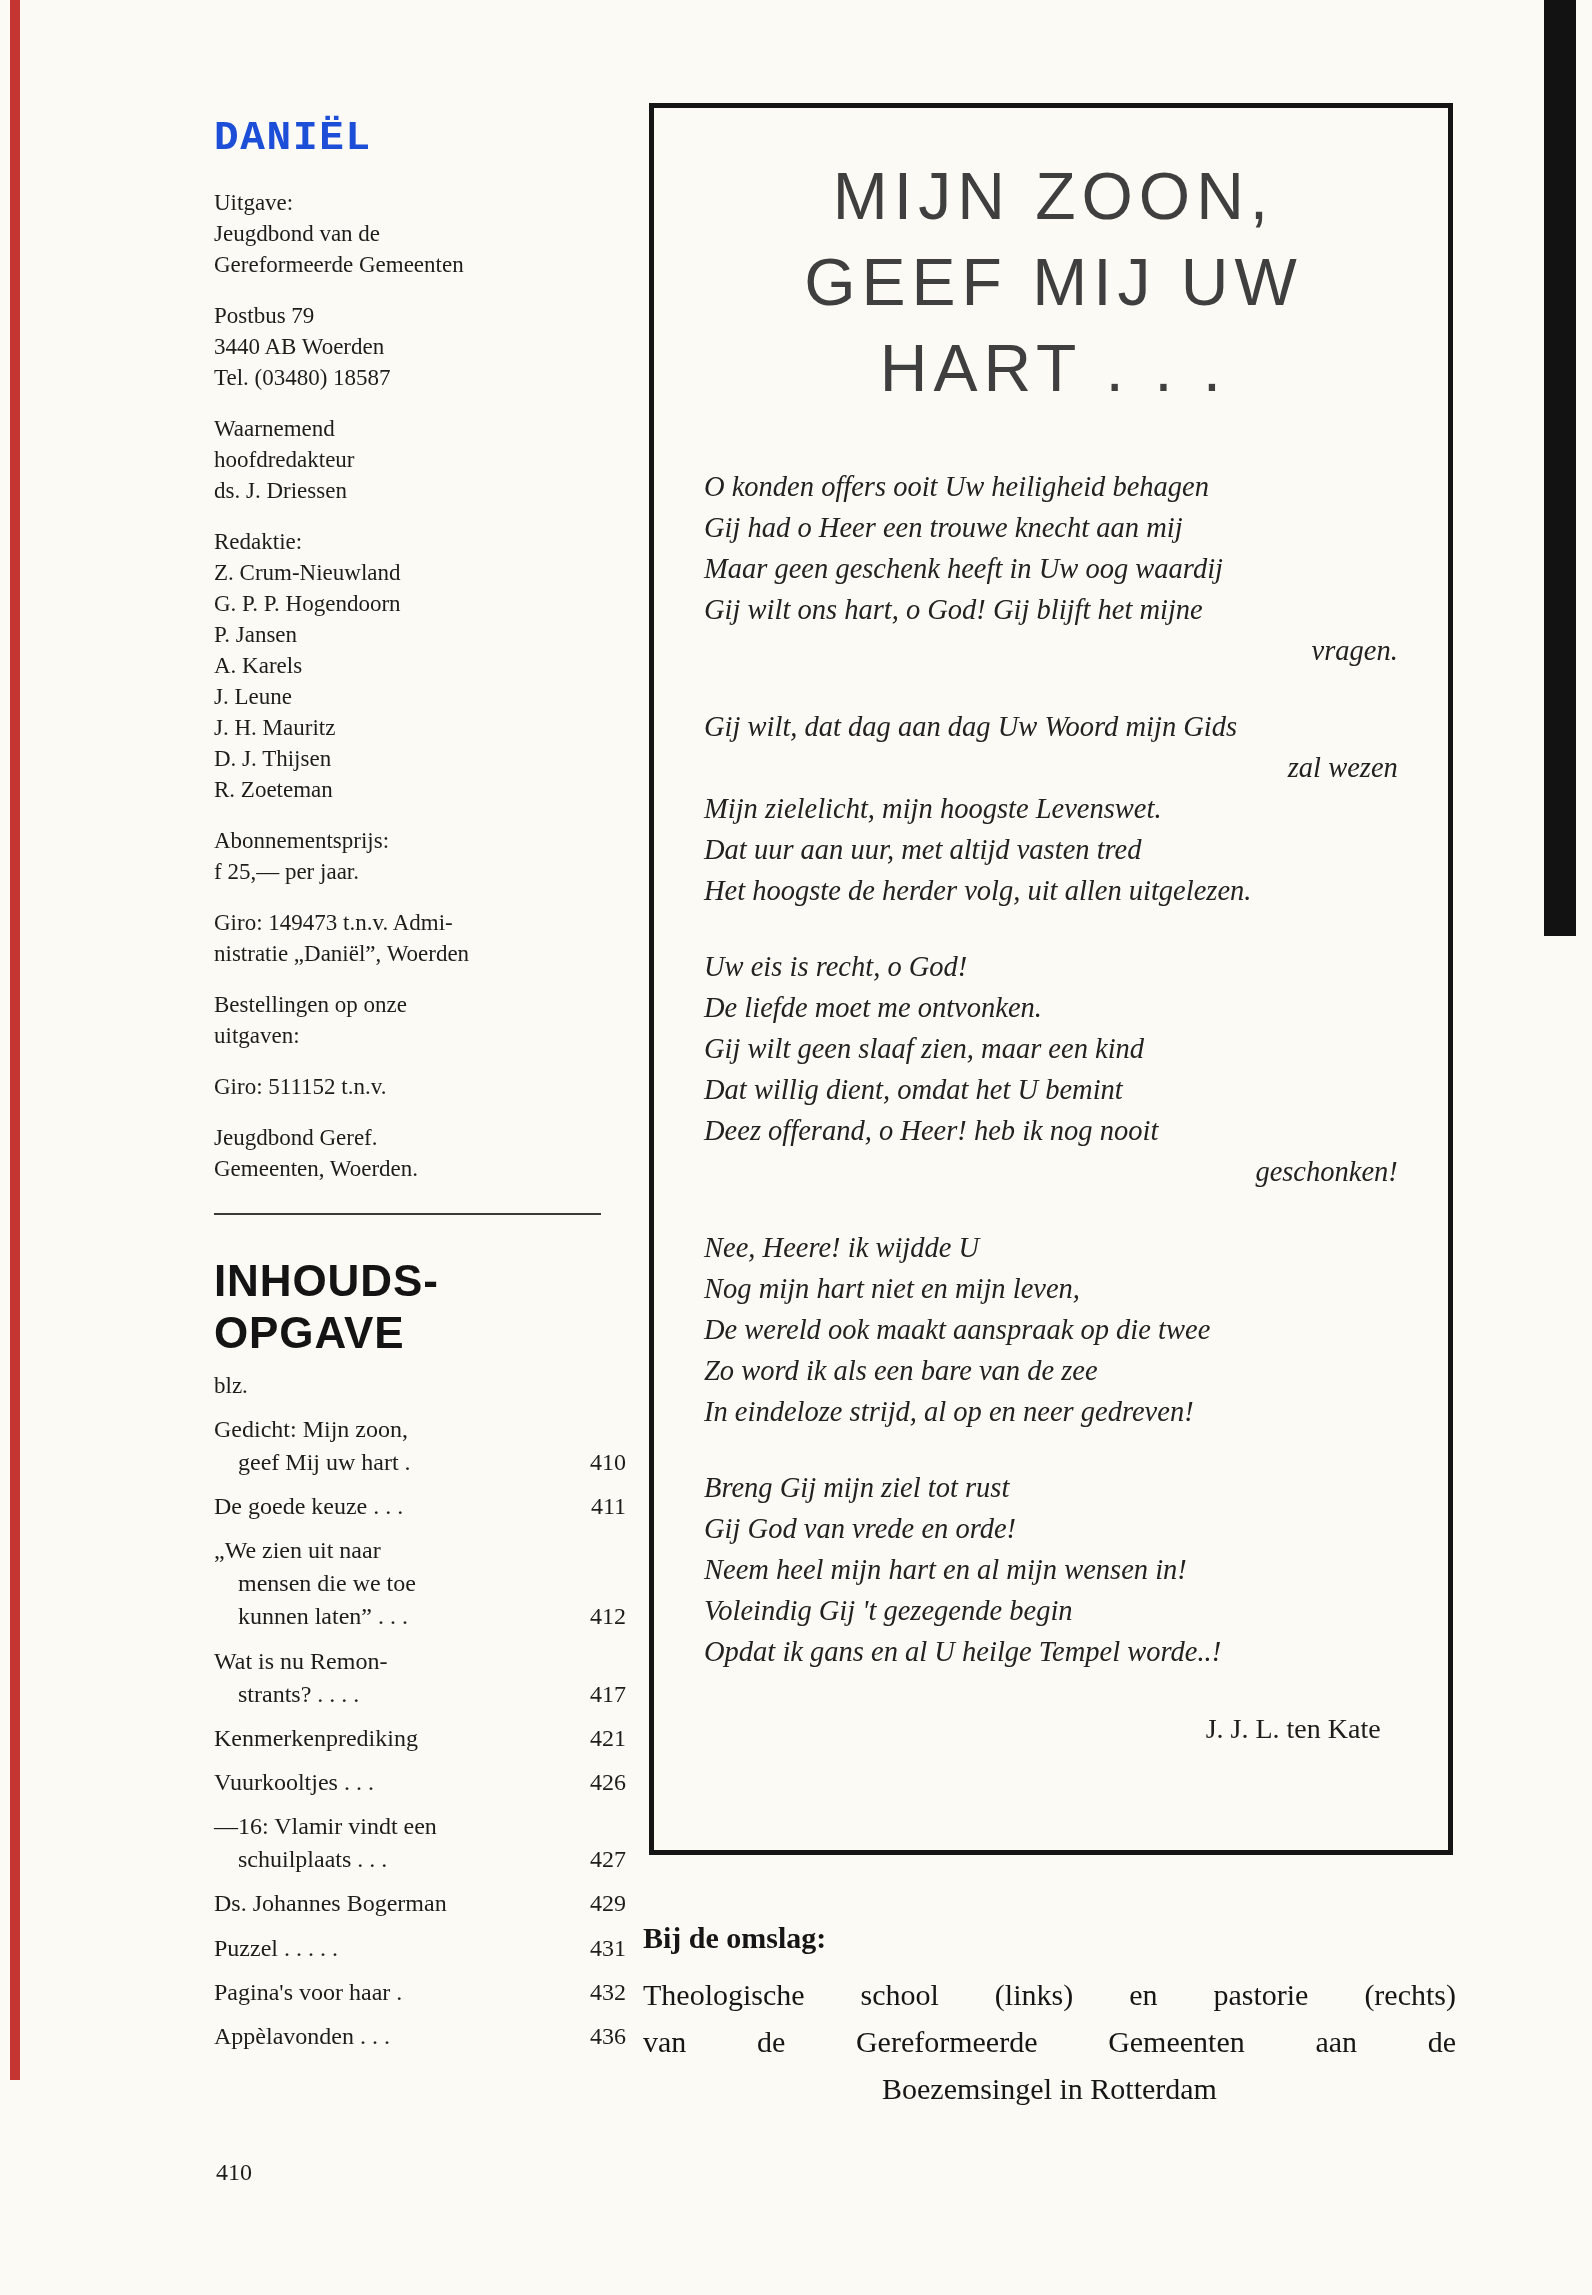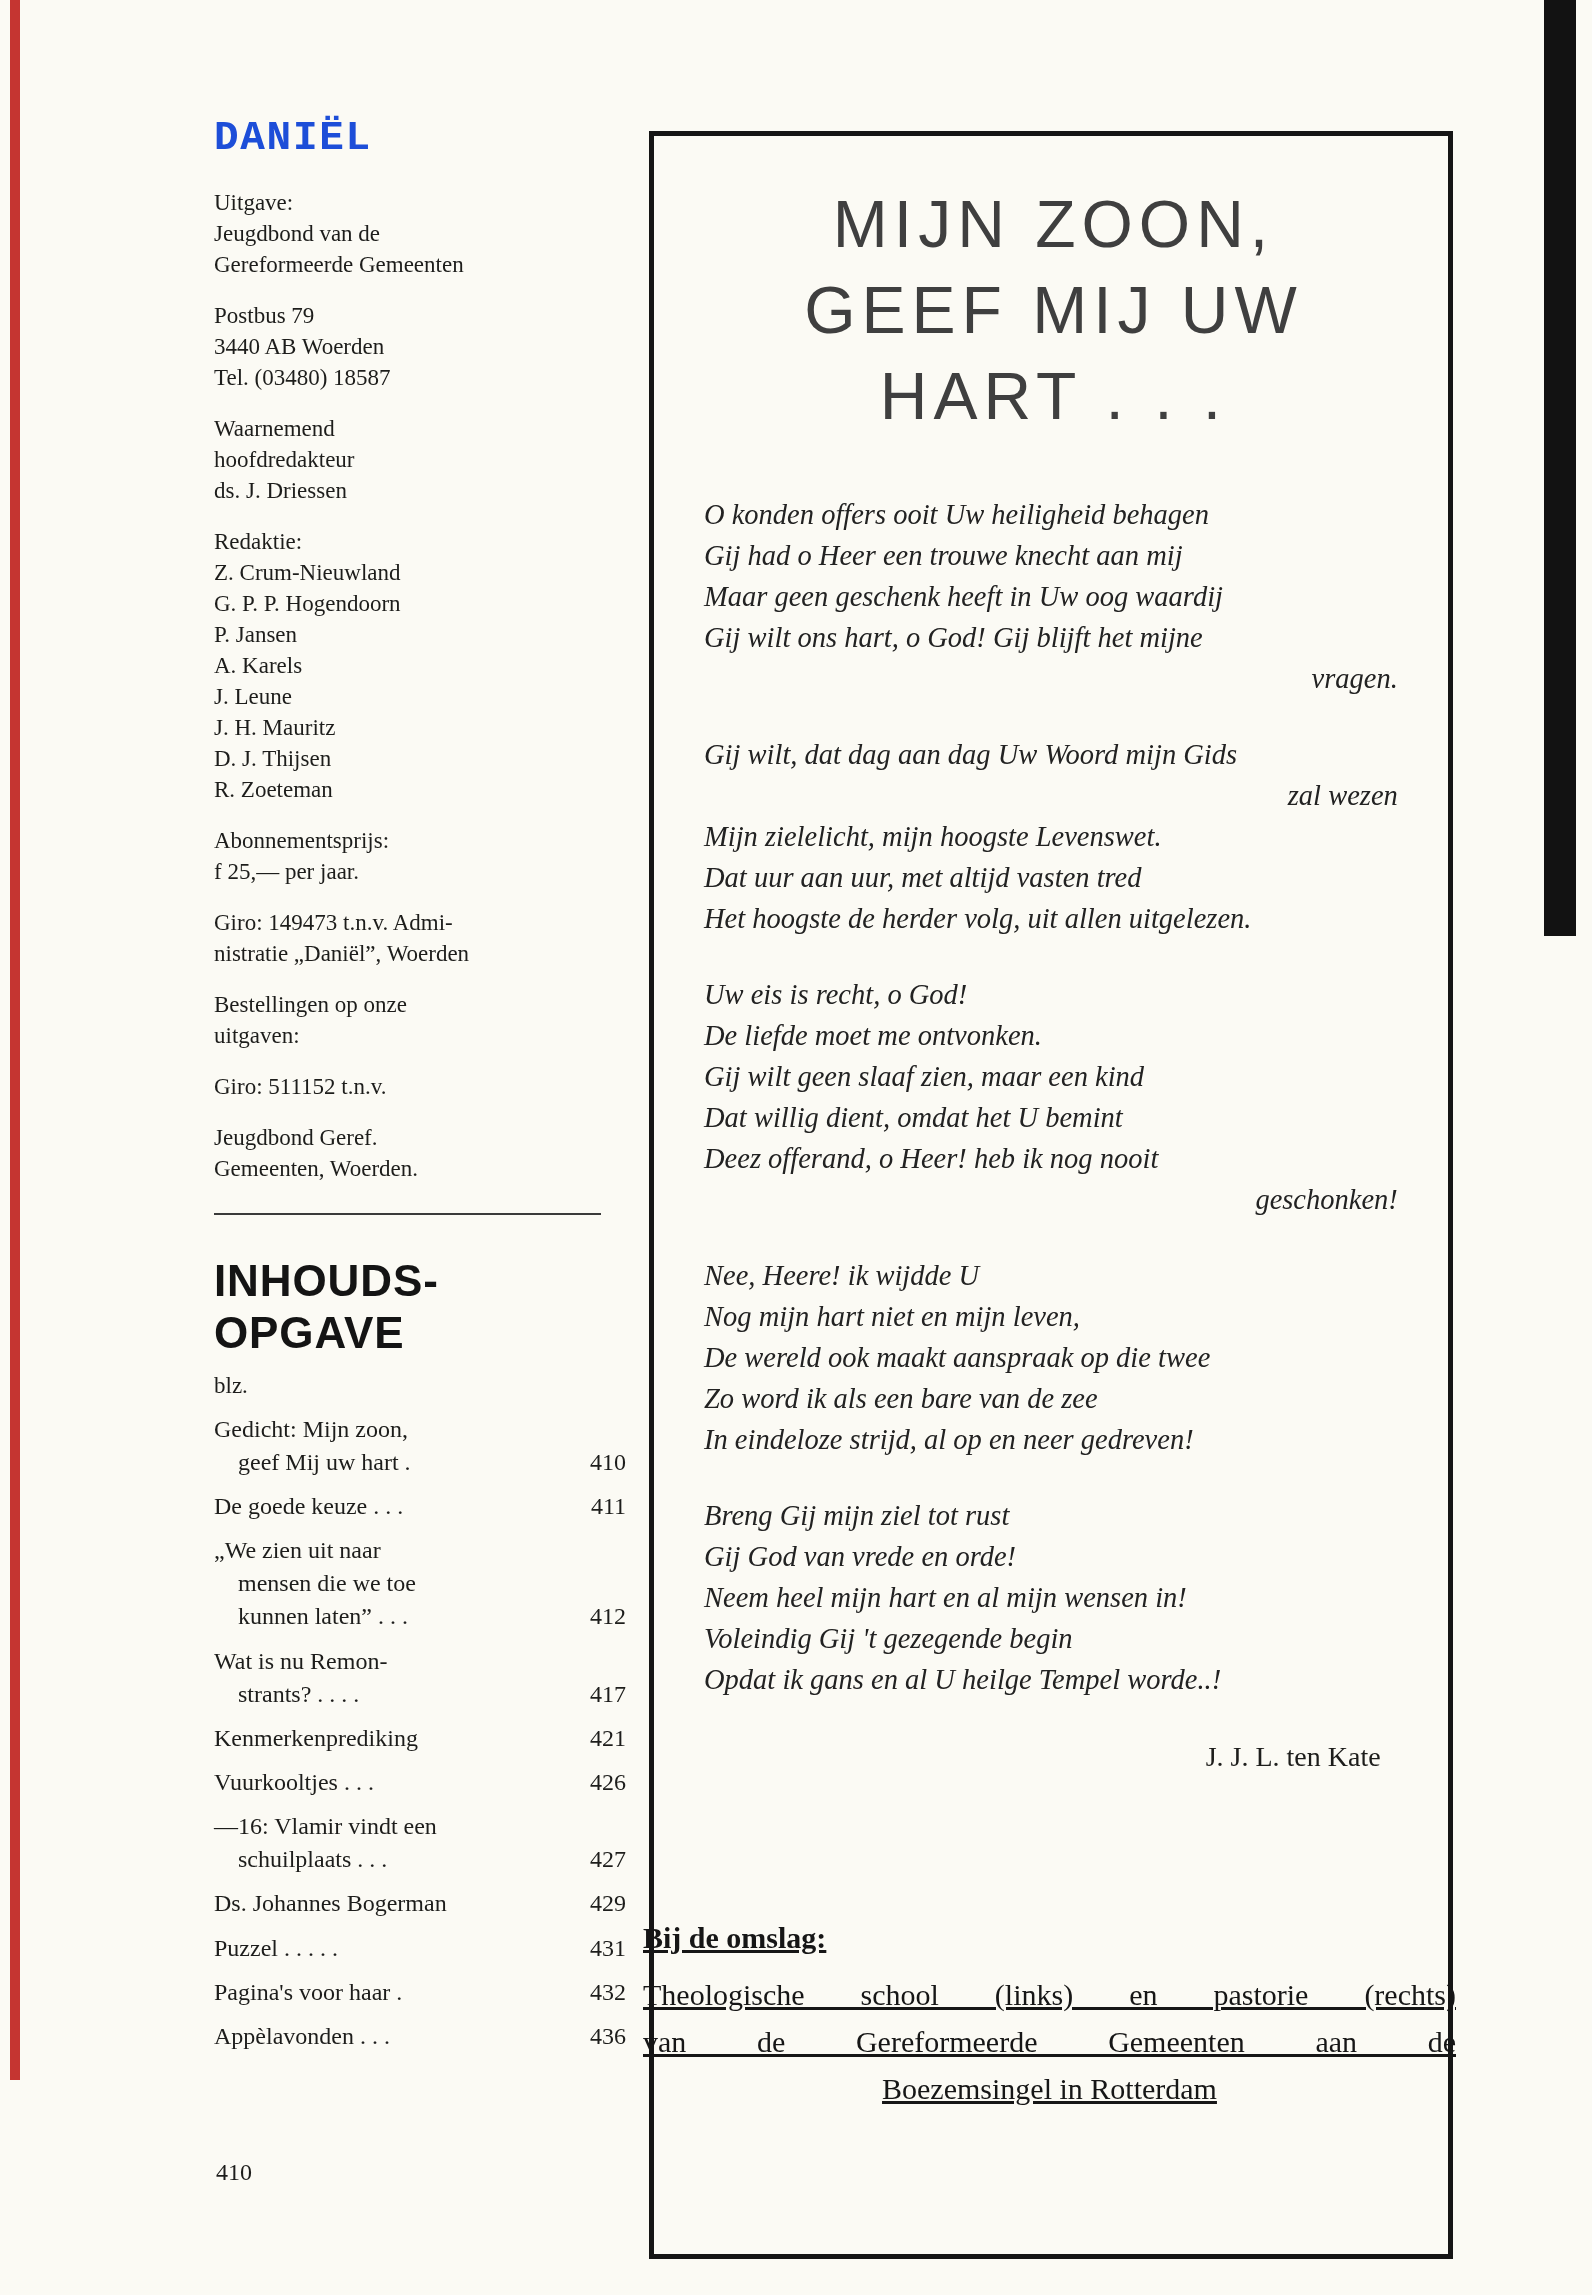--- a/index.html
+++ b/index.html
@@ -48,22 +48,22 @@
   .toc-entry { font-size:24px; line-height:33px; margin-bottom:11.2px; }
   .toc-flex { display:flex; justify-content:space-between;gap:12px; }
   .toc-cont { padding-left:24px; }
   .toc-page { padding-left:10.4px; }
   .page-number {
     position:absolute; left:216px; top:2159px; font-size:24px;
   }
 
   
   .poem-box {
-    position:absolute; left:649px; top:131px;
-    width:804px; height:2128px;
+    position:absolute; left:649px; top:103px;
+    width:804px; height:1752px;
     border:5.2px solid #151515;
     padding:45px 45px 26px 50px;
     background:var(--paper, #fbfaf4);
   }
   .poem-title {
     font-family:"Liberation Sans", sans-serif;
     font-weight:300; font-size:66px; line-height:86px;
     letter-spacing:6px; color:#3f3f3f;
     text-align:center; margin-bottom:55px;
   }
@@ -73,21 +73,21 @@
   }
   .pl { white-space:nowrap; }
   .pl-right { text-align:right; padding-right:5.2px; }
   .poem-author {
     text-align:right; font-size:28px; padding-right:22.4px; margin-top:41px;
   }
 
   
   .caption {
     position:absolute; left:643px; top:1914px; width:813px;
-    font-size:30px; line-height:47px; color:#161616;text-decoration:underline;
+    font-size:30px; line-height:47px; color:#161616;
   }
   .caption-title { font-weight:bold; margin-bottom:10.4px; }
   .cap-just { text-align:justify; text-align-last:justify; }
   .cap-center { text-align:center; }
 </style>
 </head>
 <body>
 
 <div class="page">
 

